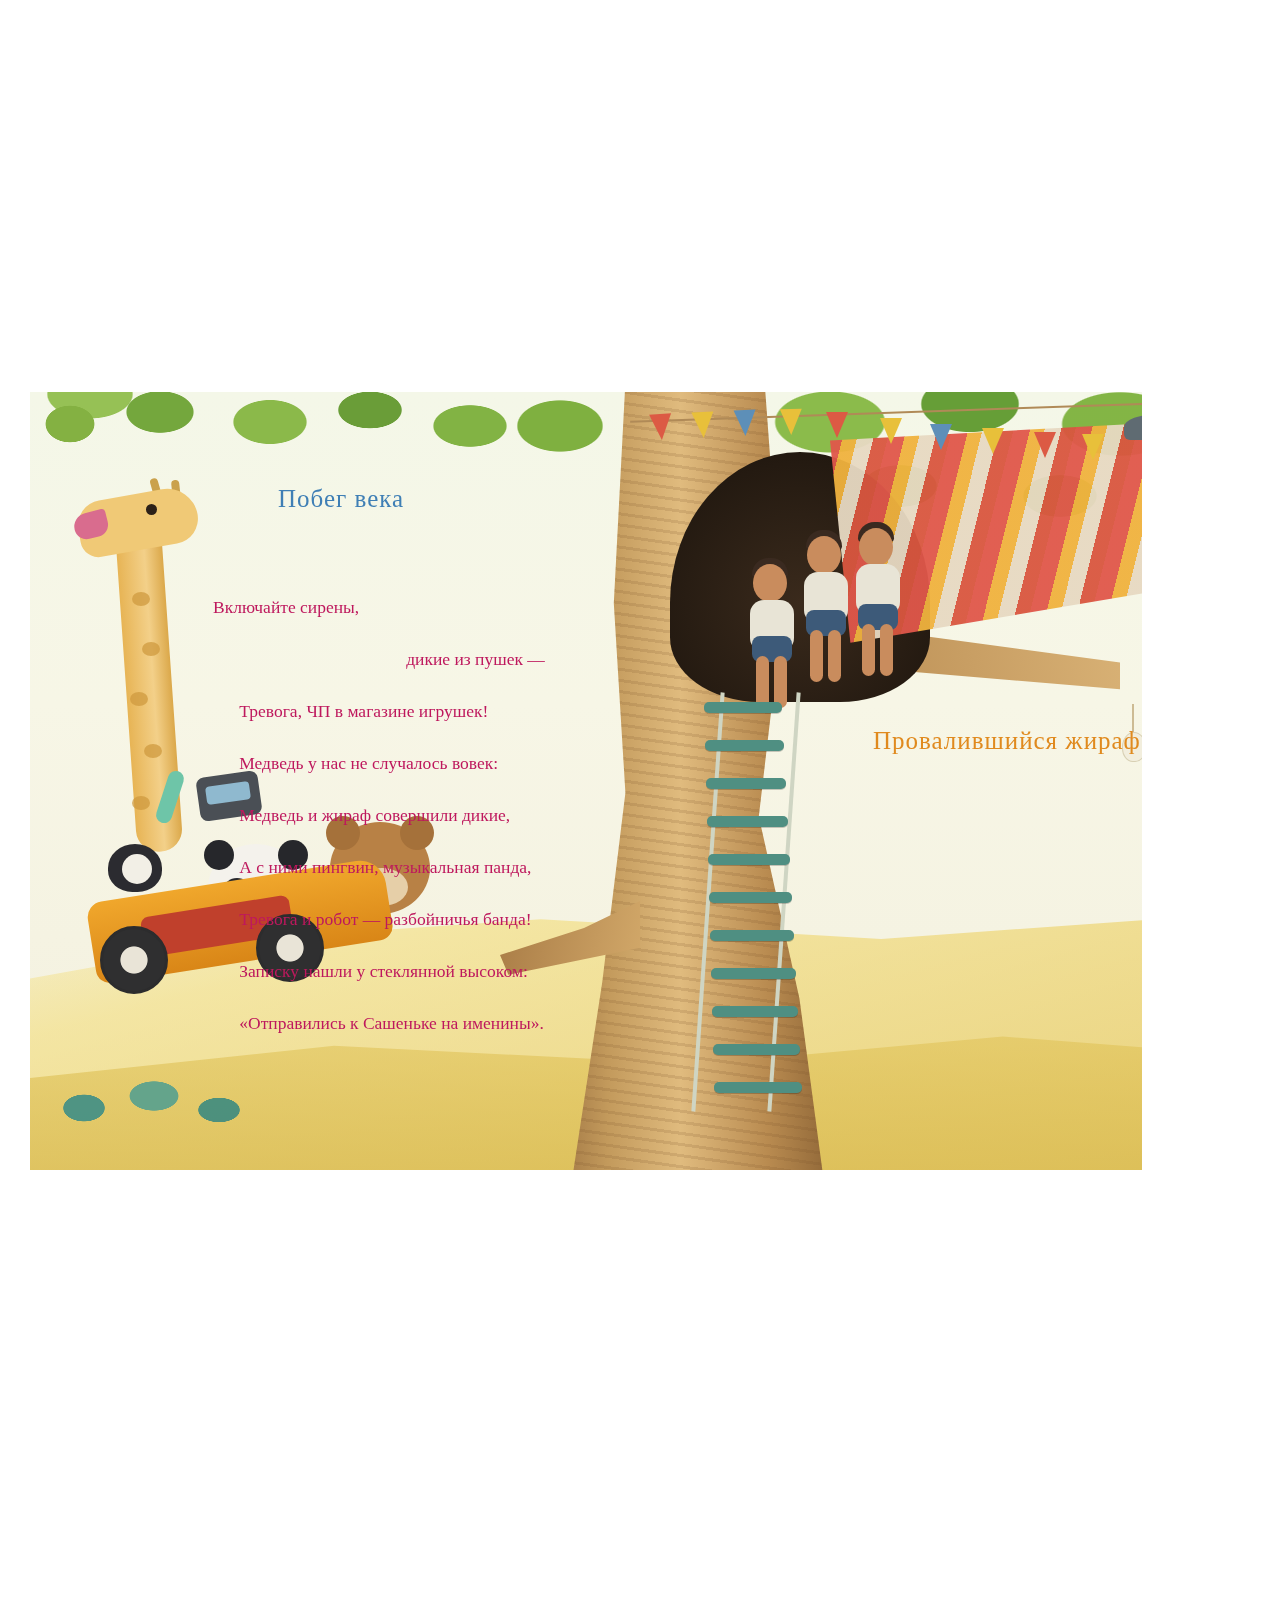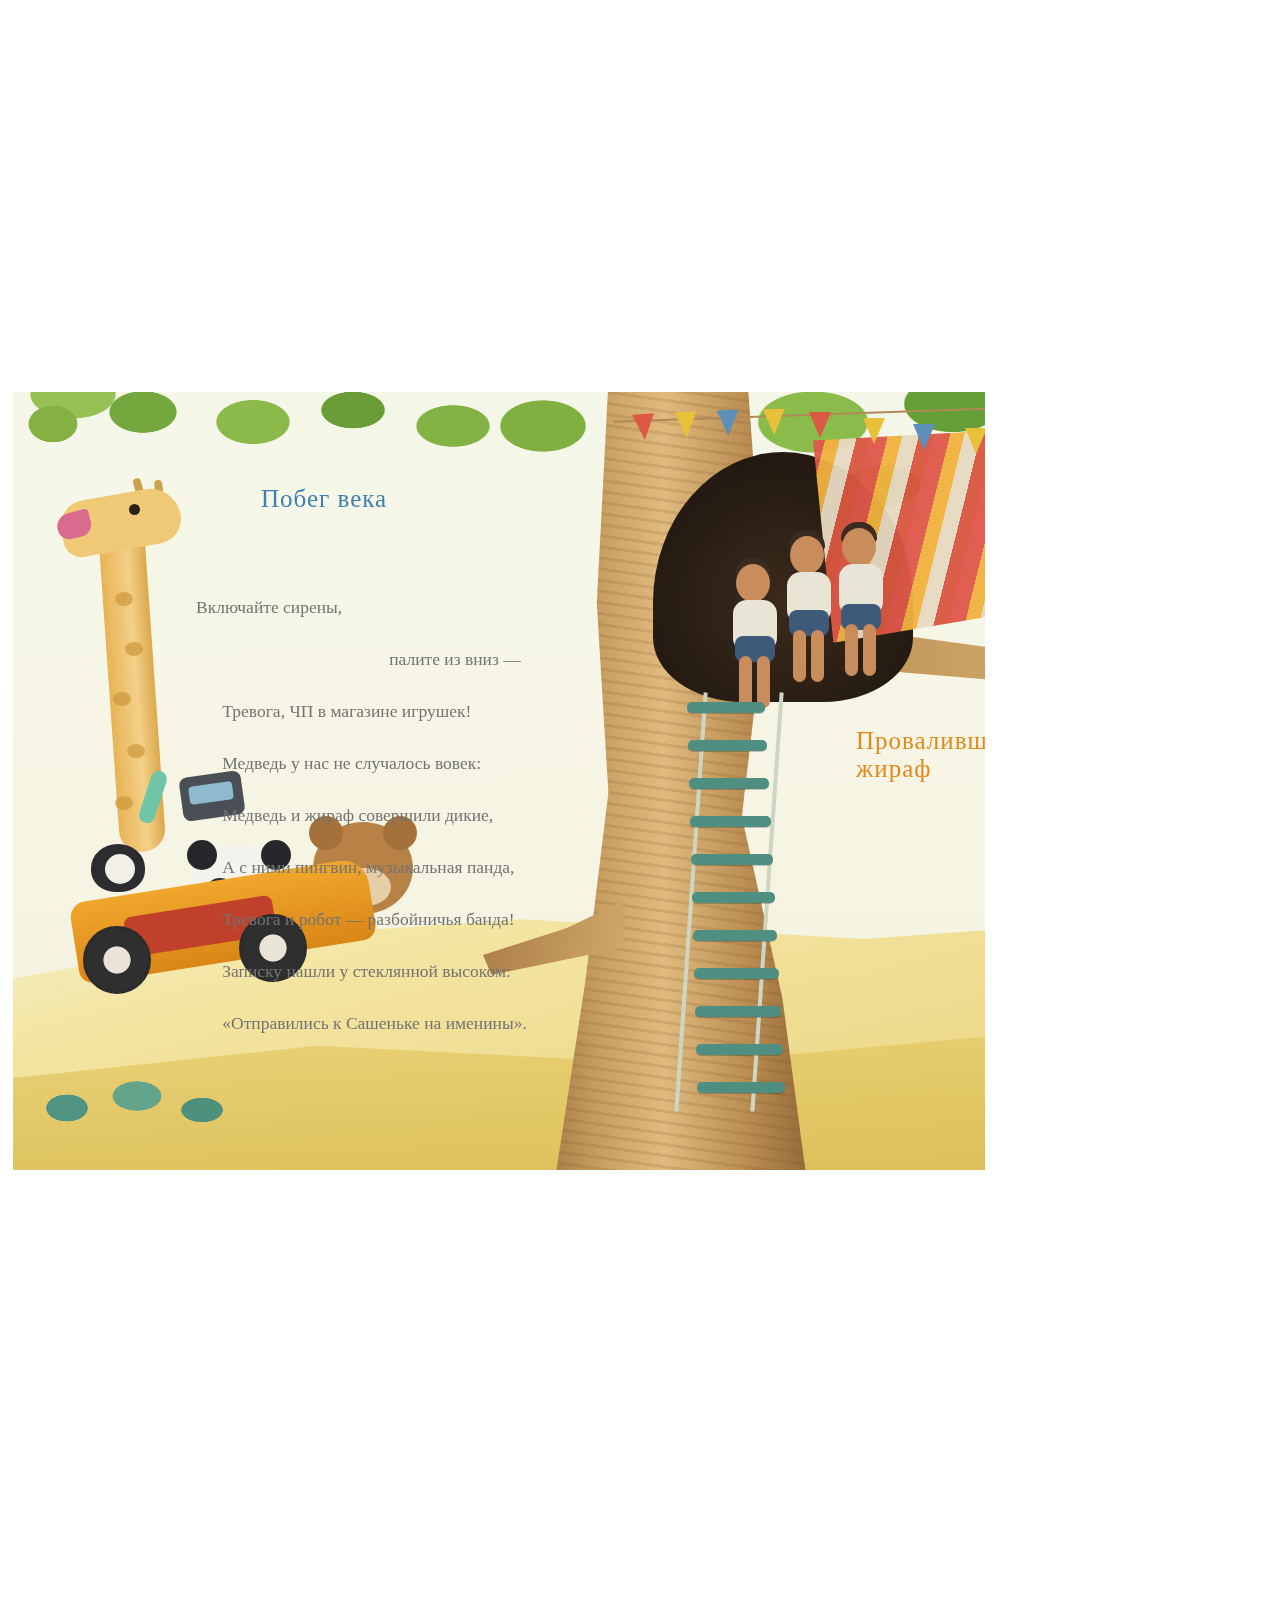--- a/index.html
+++ b/index.html
@@ -12,23 +12,23 @@
     width: 1280px;
     height: 1600px;
     font-family: "Liberation Serif", serif;
     position: relative;
     overflow: hidden;
   }
 
   
   #spread {
     position: absolute;
-    left: 13px;
+    left: 30px;
     top: 392px;
-    width: 972px;
+    width: 1112px;
     height: 778px;
     background: #fdfcf6;
     overflow: hidden;
   }
 
   .layer { position: absolute; }
 
   
   #sky {
     left: 0; top: 0; width: 1216px; height: 778px;
@@ -253,21 +253,21 @@
     left: 78px; top: 452px; width: 54px; height: 48px;
     background: #2b2b30; border-radius: 50% 50% 45% 45%;
   }
   #penguin-face {
     left: 92px; top: 462px; width: 30px; height: 30px; background: #f2efe6; border-radius: 50%;
   }
 
   
   .poem {
     position: absolute;
-    color: #737373;
+    color: #be185d;
     font-family: "Liberation Serif", serif;
     font-size: 17.5px;
     line-height: 26px;
     white-space: pre-wrap;
   }
   .poem-title {
     position: absolute;
     font-family: "Liberation Serif", serif;
     font-size: 25px;
     letter-spacing: 1px;
@@ -420,21 +420,21 @@
     <div id="car-body"></div>
     <div id="car-door"></div>
     <div class="wheel" style="left:10px; top:104px;"></div>
     <div class="wheel" style="left:166px; top:92px;"></div>
   </div>
 
   <div class="poem-title" id="title-left">Побег века</div>
 
   <div class="poem" id="poem-left">
     <p class="stanza"><span>Включайте сирены,</span><br>
-      <span class="indent"></span><span>             палите из вниз —</span><br>
+      <span class="indent"></span><span>             дикие из пушек —</span><br>
       <span>Тревога, ЧП в магазине игрушек!</span><br>
       <span>Медведь у нас не случалось вовек:</span><br>
       <span>Медведь и жираф совершили дикие,</span><br>
       <span>А с ними пингвин, музыкальная панда,</span><br>
       <span>Тревога и робот — разбойничья банда!</span><br>
       <span>Записку нашли у стеклянной высоком:</span><br>
       <span>«Отправились к Сашеньке на именины».</span>
     </p>
   </div>
 

